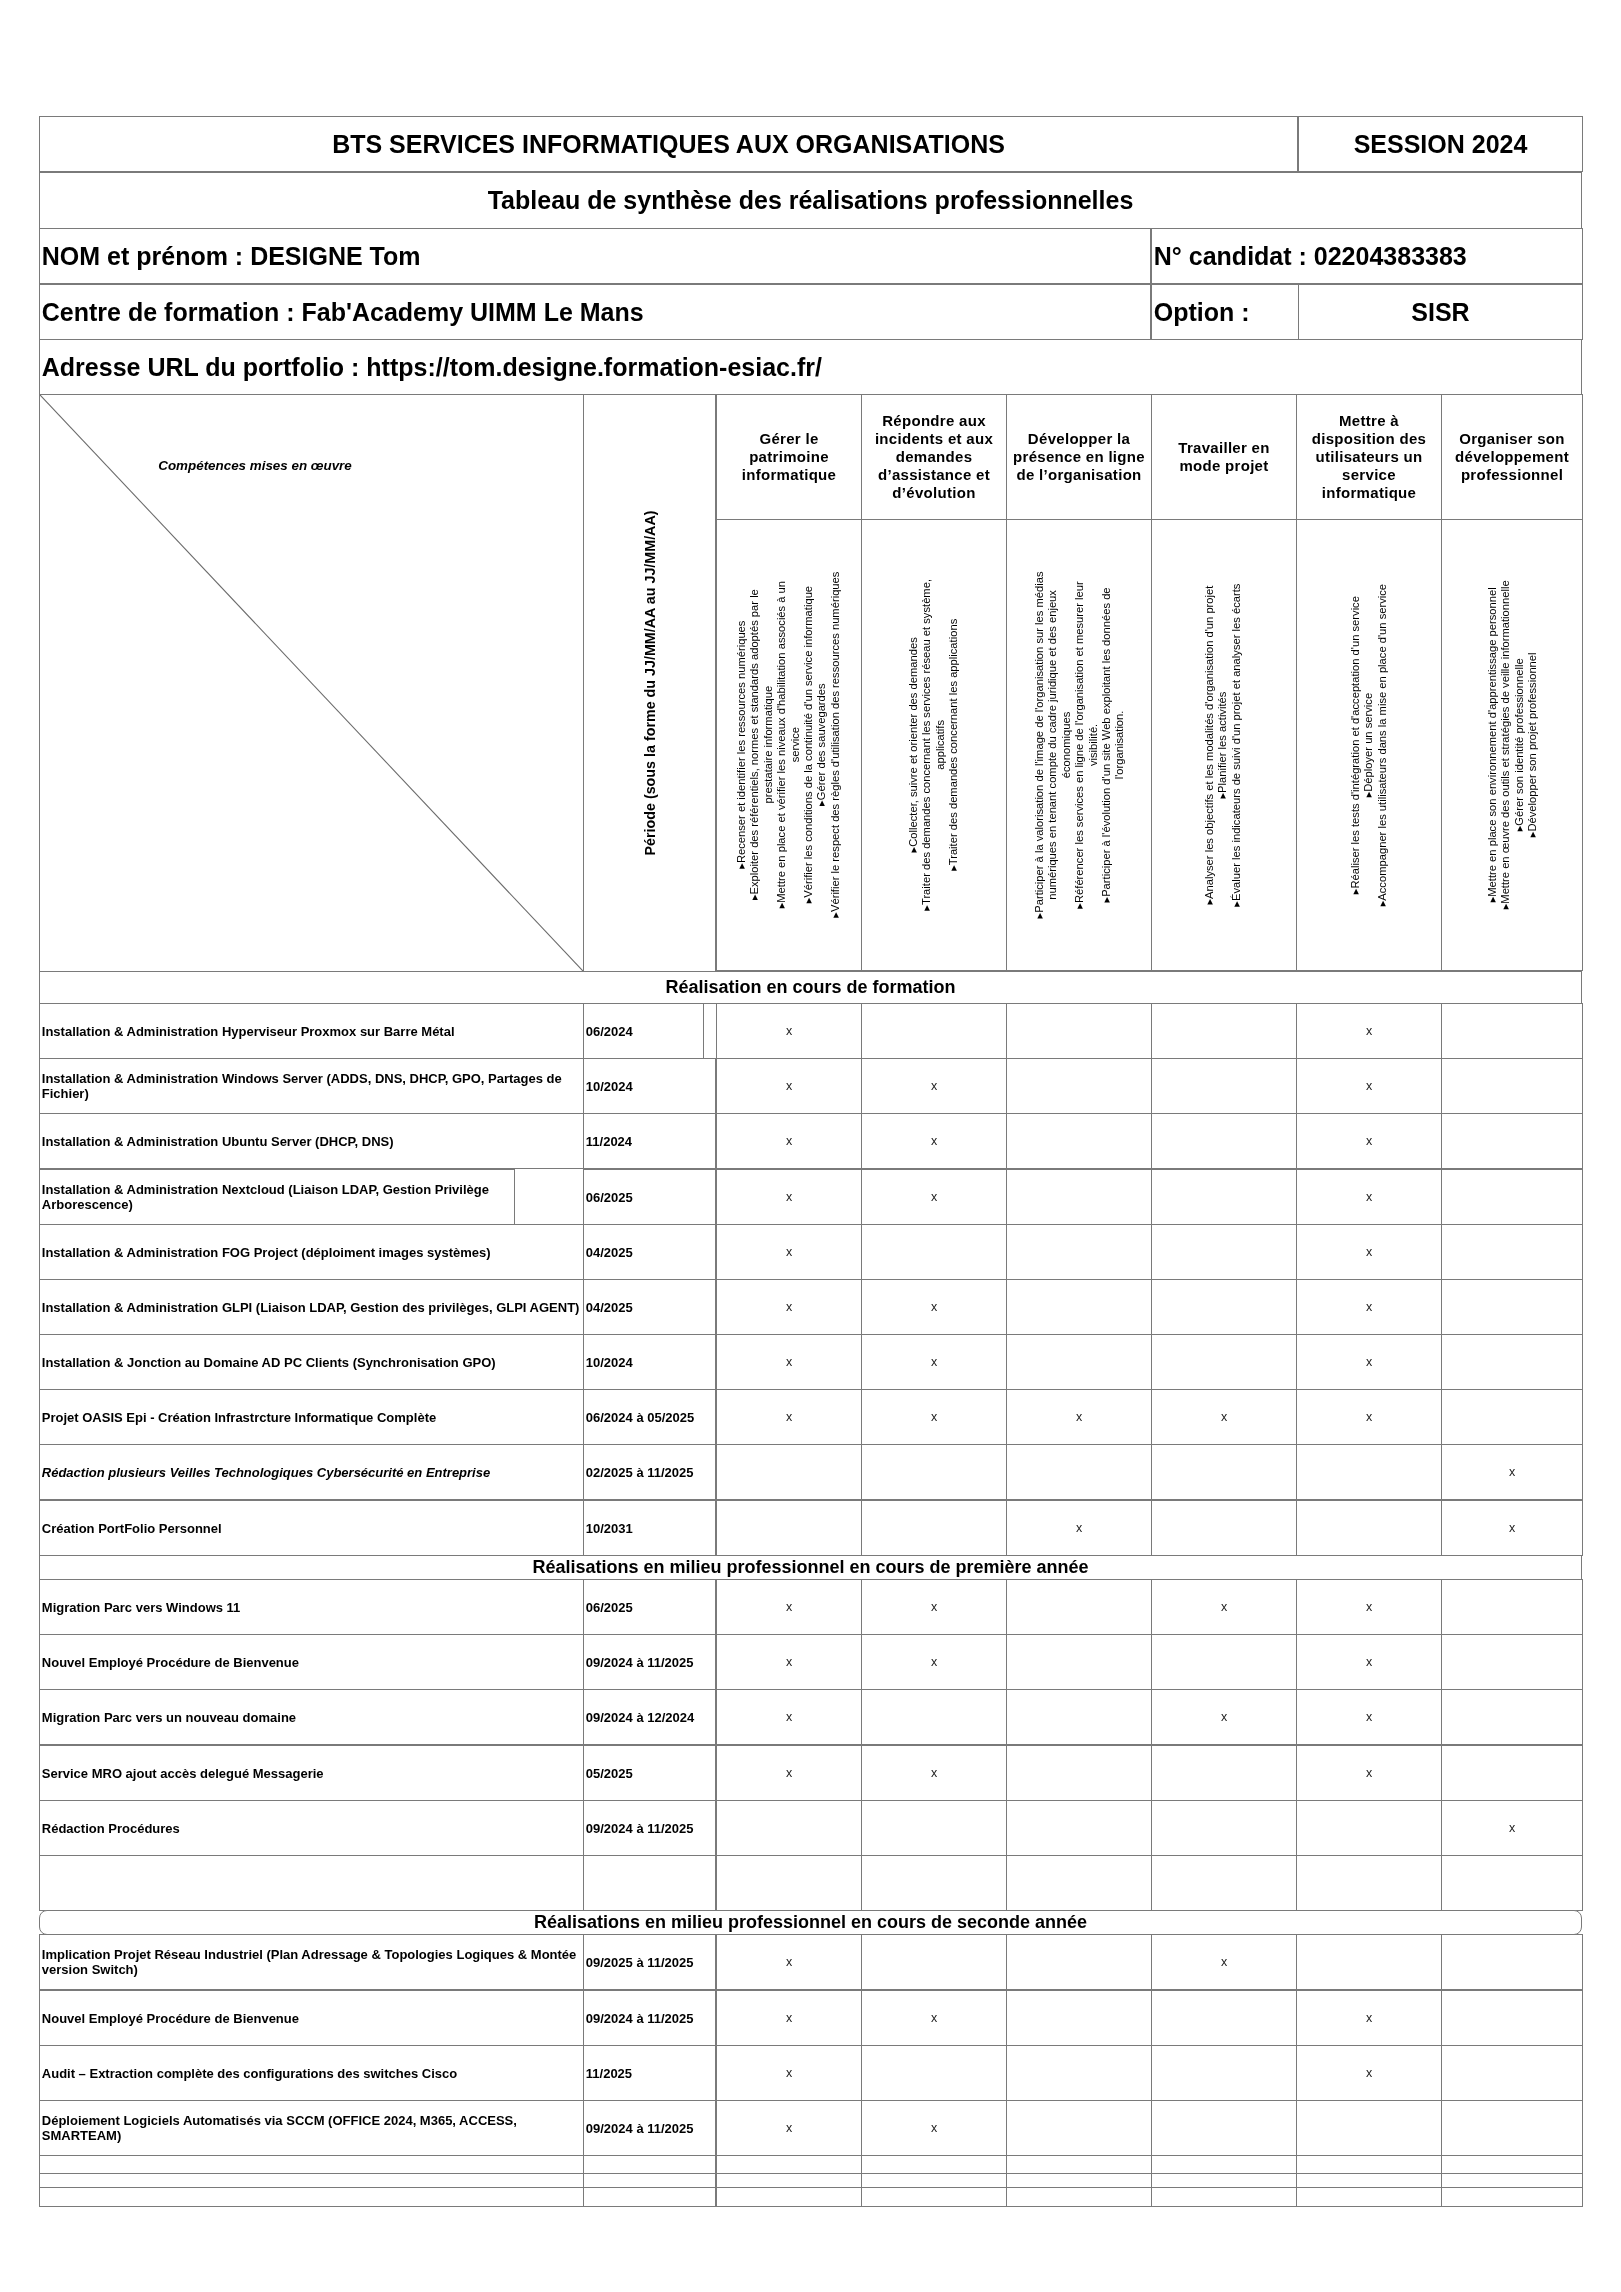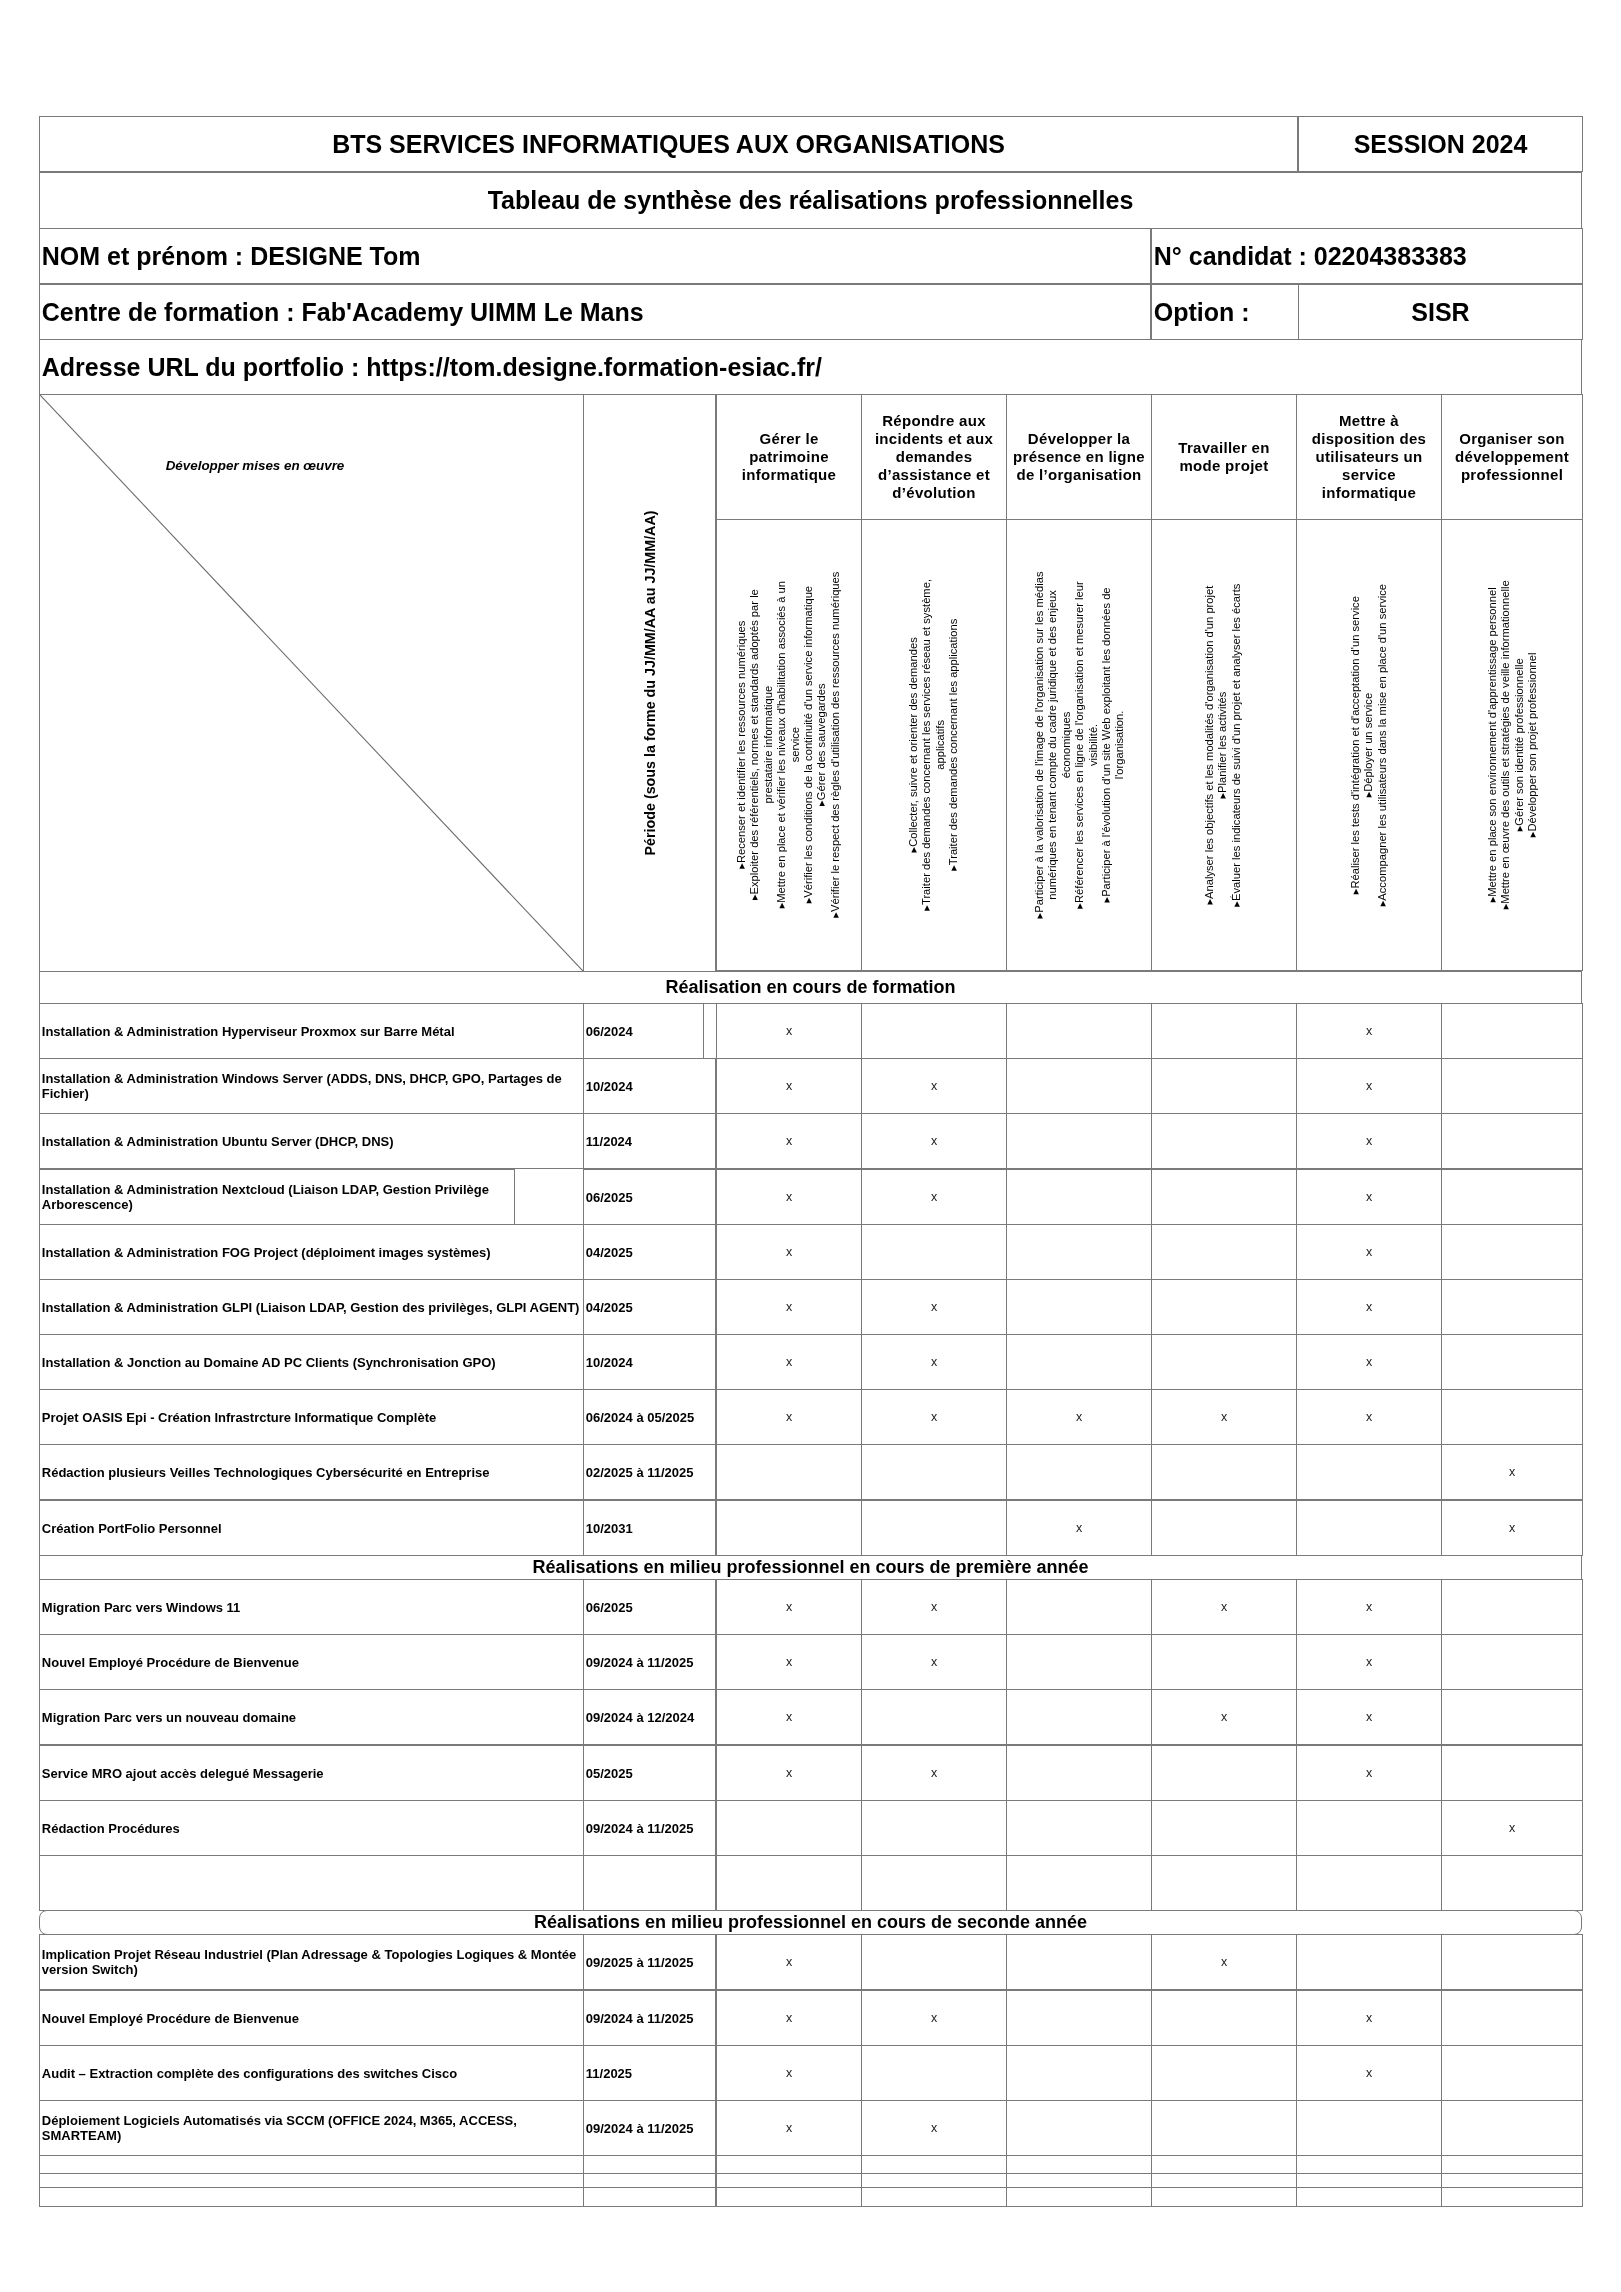--- a/index.html
+++ b/index.html
@@ -56,21 +56,21 @@
   </div>
 
   <div class="cell big left" style="left:39px;top:339px;width:1543px;height:56px;">
     <span>Adresse URL du portfolio : https://tom.designe.formation-esiac.fr/</span>
   </div>
 
   <div class="cell" style="left:39px;top:394px;width:545px;height:578px;">
     <svg class="abs" style="left:0;top:0;" width="543" height="576" viewBox="0 0 606 643">
       <line x1="0" y1="0" x2="606" y2="643" stroke="#6b6b6b" stroke-width="1.2"></line>
     </svg>
-    <div class="italic-lbl" style="left:0;width:430px;top:63px;">Développer mises en œuvre</div>
+    <div class="italic-lbl" style="left:0;width:430px;top:63px;">Compétences mises en œuvre</div>
   </div>
 
   <div class="cell period-head" style="left:583px;top:394px;width:133px;height:578px;">
     <span>Période (sous la forme du JJ/MM/AA au JJ/MM/AA)</span>
   </div>
 
   <div id="comp-headers">
       <div class="cell comp-title" style="left: 716px; top: 394px; width: 146px; height: 126px; padding: 0px 2.7px;">Gérer le patrimoine informatique</div>
       <div class="cell comp-detail" style="left: 716px; top: 519px; width: 146px; height: 452px;">
         <div class="rot">
@@ -256,21 +256,21 @@
         </div>
         <div class="cell mark" style="left: 1151px; top: 1389px; width: 146px; height: 56px;">
           <span>x</span>
         </div>
         <div class="cell mark" style="left: 1296px; top: 1389px; width: 146px; height: 56px;">
           <span>x</span>
         </div>
         <div class="cell mark" style="left: 1441px; top: 1389px; width: 142px; height: 56px;"></div>
       </div>
       <div class="abs" style="left: 0px; top: 0px;">
-        <div class="cell rtitle" style="left: 39px; top: 1444px; width: 545px; height: 56px;">Rédaction plusieurs Veilles Technologiques Cybersécurité en Entreprise</div>
+        <div class="cell rtitle" style="left: 39px; top: 1444px; width: 545px; height: 56px; font-style: italic;">Rédaction plusieurs Veilles Technologiques Cybersécurité en Entreprise</div>
         <div class="cell rperiod" style="left: 583px; top: 1444px; width: 133px; height: 56px;">02/2025 à 11/2025</div>
         <div class="cell mark" style="left: 716px; top: 1444px; width: 146px; height: 56px;"></div>
         <div class="cell mark" style="left: 861px; top: 1444px; width: 146px; height: 56px;"></div>
         <div class="cell mark" style="left: 1006px; top: 1444px; width: 146px; height: 56px;"></div>
         <div class="cell mark" style="left: 1151px; top: 1444px; width: 146px; height: 56px;"></div>
         <div class="cell mark" style="left: 1296px; top: 1444px; width: 146px; height: 56px;"></div>
         <div class="cell mark" style="left: 1441px; top: 1444px; width: 142px; height: 56px;">
           <span>x</span>
         </div>
       </div>

